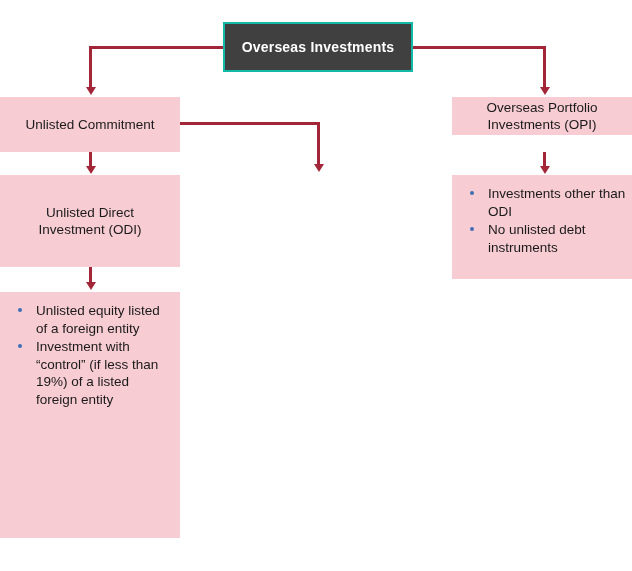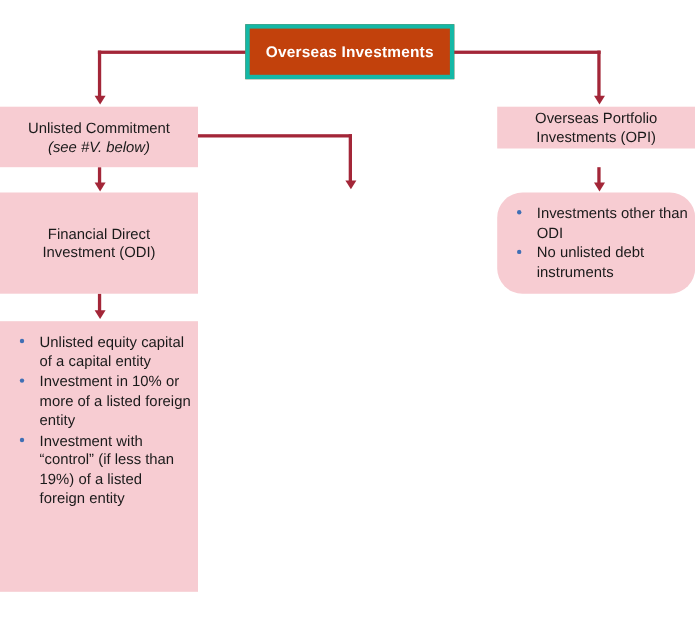--- a/index.html
+++ b/index.html
@@ -26,22 +26,22 @@
     display: flex;
     flex-direction: column;
     align-items: center;
     justify-content: center;
     text-align: center;
     color: #1a1a1a;
     font-size: 13.5px;
     line-height: 17px;
   }
   .node.root {
-    background: #c2410c;
-    border: 4px solid #14b8a6;
+    background: #404040;
+    border: 2px solid #14b8a6;
     color: #ffffff;
     font-weight: bold;
     font-size: 14px;
     letter-spacing: .2px;
   }
   .node.pink {
     background: #f7ccd2;
     border: none;
   }
   .node .sub {
@@ -114,42 +114,40 @@
 
   <div class="vline" style="left:543px; top:152px; width:3px; height:16px;"></div>
   <div class="arrowhead" style="left:539.5px; top:166px;"></div>
 
   <div class="node root" style="left:223px; top:22px; width:190px; height:50px;">
     <span>Overseas Investments</span>
   </div>
 
   <div class="node pink" style="left:0px; top:97px; width:180px; height:55px;">
     <span>Unlisted Commitment</span>
-    <span class="sub">(see #V. below)</span>
   </div>
 
   <div class="node pink" style="left:452px; top:97px; width:180px; height:38px; align-items:center;">
     <span>Overseas Portfolio</span>
     <span>Investments (OPI)</span>
   </div>
 
   <div class="node pink" style="left:0px; top:175px; width:180px; height:92px;">
-    <span>Financial Direct</span>
+    <span>Unlisted Direct</span>
     <span>Investment (ODI)</span>
   </div>
 
 
-  <div class="node pink bullets" style="left:452px; top:175px; width:180px; height:92px;border-radius:23px;">
+  <div class="node pink bullets" style="left:452px; top:175px; width:180px; height:104px;">
     <ul class="blist" id="opi-bullet-list">
         <li><span class="bullet"></span><span>Investments other than ODI</span></li>
         <li><span class="bullet"></span><span>No unlisted debt instruments</span></li>
       </ul>
   </div>
 
   <div class="node pink bullets" style="left:0px; top:292px; width:180px; height:246px;">
     <ul class="blist" id="odi-bullet-list">
-        <li><span class="bullet"></span><span>Unlisted equity capital of a capital entity</span></li>
-        <li><span class="bullet"></span><span>Investment in 10% or more of a listed foreign entity</span></li>
+        <li><span class="bullet"></span><span>Unlisted equity listed of a foreign entity</span></li>
         <li><span class="bullet"></span><span>Investment with “control” (if less than 19%) of a listed foreign entity</span></li>
       </ul>
   </div>
 
 </div>
 
 </body></html>

